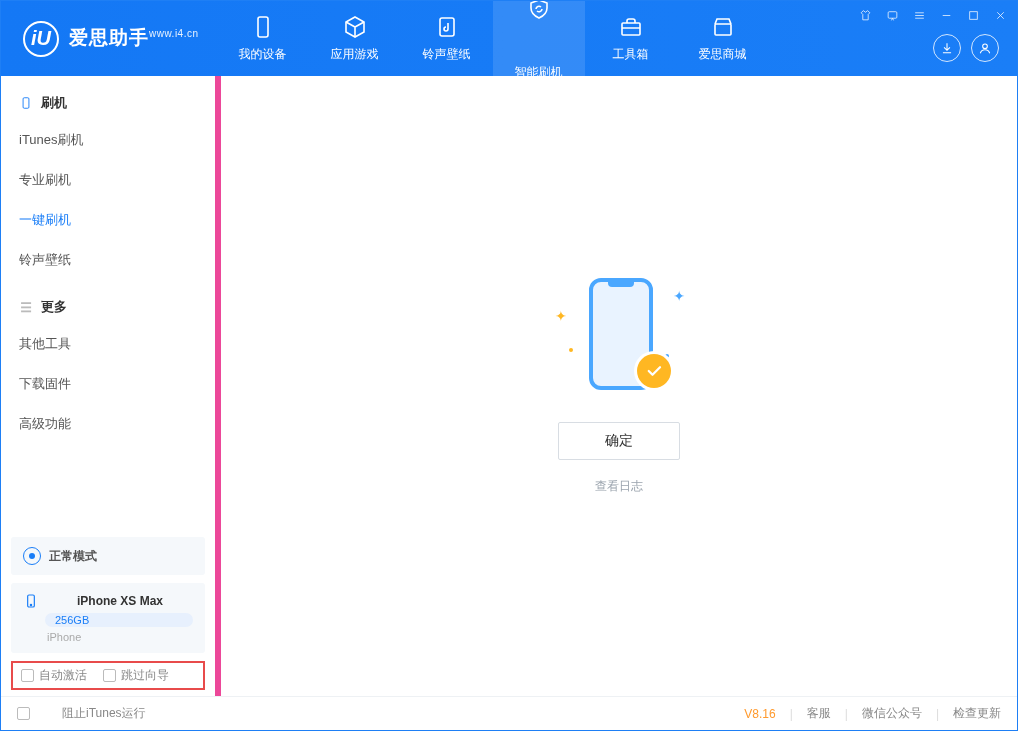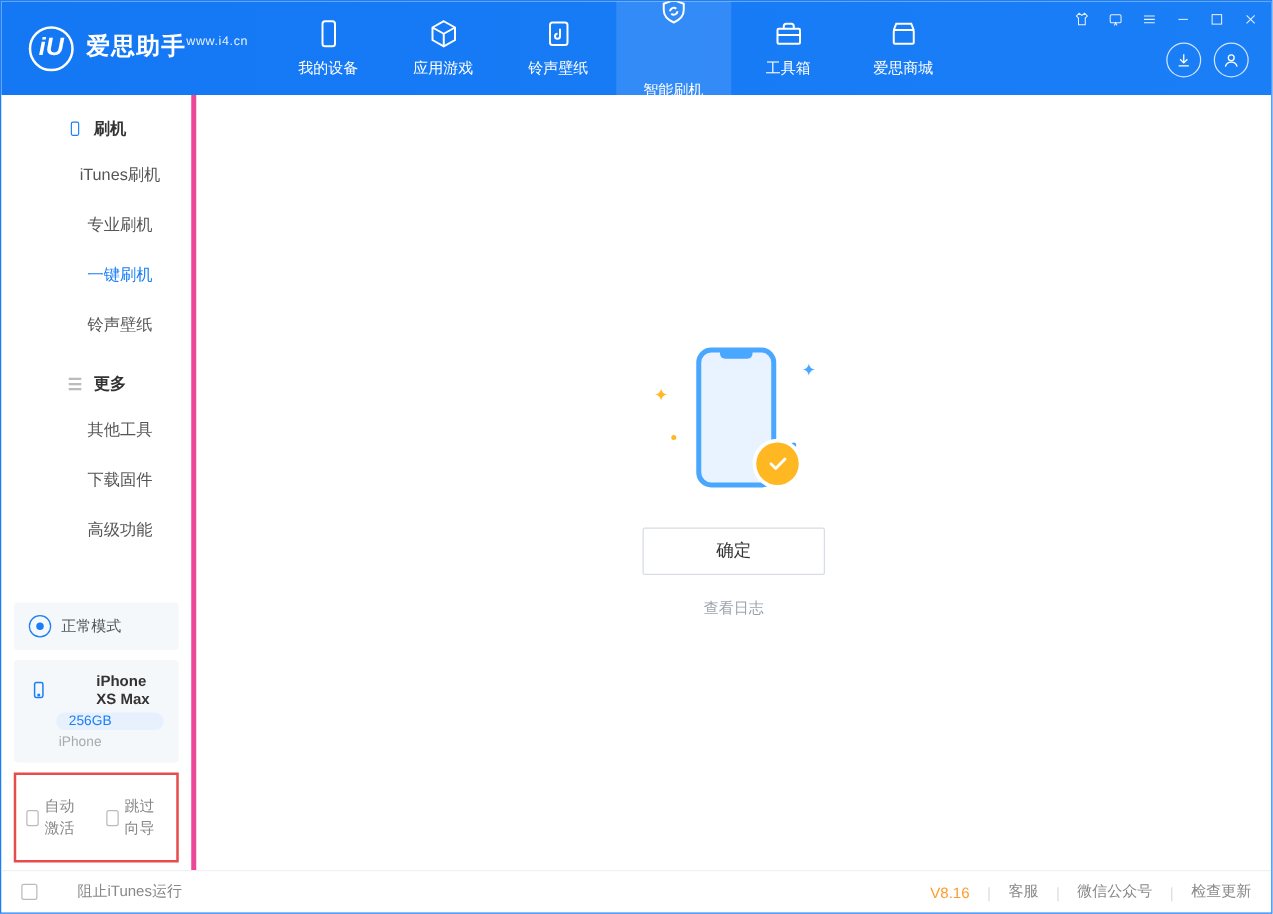--- a/index.html
+++ b/index.html
@@ -22,60 +22,60 @@
 .win-controls { position: absolute; right: 10px; top: 8px; display: flex; gap: 14px; align-items: center; }
 .win-controls span { cursor: pointer; font-size: 14px; opacity: .9; }
 .win-controls svg { width: 13px; height: 13px; stroke: #fff; fill: none; stroke-width: 1.5; }
 
 .right-round { position: absolute; right: 18px; bottom: 14px; display: flex; gap: 10px; }
 .round-btn { width: 28px; height: 28px; border: 1.5px solid rgba(255,255,255,0.8); border-radius: 50%; display: flex; align-items: center; justify-content: center; cursor: pointer; }
 .round-btn svg { width: 14px; height: 14px; stroke: #fff; fill: none; stroke-width: 1.8; }
 
 
 .body { flex: 1; display: flex; min-height: 0; }
-.sidebar { width: 156px; border-right: 4px solid #ec4899; display: flex; flex-direction: column; font-size: 13px; color: #333; align-items: center; }
+.sidebar { width: 220px; border-right: 6px solid #ec4899; display: flex; flex-direction: column; font-size: 13px; color: #333; }
 .side-section-head { display: flex; align-items: center; gap: 8px; padding: 18px 18px 8px; font-weight: 600; color: #333; }
 .side-head-icon { width: 14px; height: 14px; display: flex; align-items: center; justify-content: center; }
 .side-head-icon svg { stroke: #1a7ef7; fill: none; stroke-width: 1.6; }
-.side-item { padding: 11px 18px 11px 56px; cursor: pointer; color: #555; }
+.side-item { padding: 11px 18px 11px 18px; cursor: pointer; color: #555; }
 .side-item.active { color: #1a7ef7; }
 
 .side-bottom { margin-top: auto; }
-.status-card { margin: 0 10px 8px; background: #f5f8fb; border-radius: 3px; padding: 10px 12px; display: flex; align-items: center; gap: 8px; font-size: 12px; color: #555; }
+.status-card { margin: 0 10px 8px; background: #f5f8fb; border-radius: 3px; padding: 10px 12px; display: flex; align-items: center; gap: 8px; font-size: 12px; color: #555; font-weight: bold; }
 .status-dot { width: 18px; height: 18px; border: 1.5px solid #1a7ef7; border-radius: 50%; display: flex; align-items: center; justify-content: center; }
 .status-dot::after { content: ""; width: 6px; height: 6px; background: #1a7ef7; border-radius: 50%; }
 
 .device-card { margin: 0 10px 8px; background: #f5f8fb; border-radius: 3px; padding: 10px 12px; display: flex; flex-direction: column; gap: 4px; }
 .device-row1 { display: flex; align-items: center; gap: 8px; }
 .device-phone-icon { width: 16px; height: 16px; }
 .device-phone-icon svg { stroke: #1a7ef7; fill: none; stroke-width: 1.8; }
 .device-name { font-size: 12px; font-weight: 700; color: #333; padding-left: 30px; }
 .device-storage { display: inline-block; background: #e7f0fd; color: #1a7ef7; border-radius: 10px; padding: 1px 10px; font-size: 11px; margin-left: 22px; }
 .device-type { font-size: 11px; color: #aaa; margin-left: 24px; }
 
-.checkbox-row { border: 2px solid #e84b4b; margin: 0 10px 6px; padding: 17px 8px; display: flex; gap: 16px; font-size: 12px; color: #888; }
+.checkbox-row { border: 2px solid #e84b4b; margin: 0 10px 6px; padding: 4px 8px; display: flex; gap: 16px; font-size: 12px; color: #888; }
 .cb { display: flex; align-items: center; gap: 5px; cursor: pointer; }
 .cb-box { width: 13px; height: 13px; border: 1px solid #bbb; border-radius: 2px; }
 
 
 .main { flex: 1; display: flex; flex-direction: column; align-items: center; justify-content: center; position: relative; }
 .success-illustration { position: relative; width: 140px; height: 120px; margin-bottom: 24px; }
 .phone-shape { position: absolute; left: 40px; top: 0; width: 64px; height: 112px; border: 4px solid #4aa7ff; border-radius: 12px; background: #e9f3ff; }
 .phone-notch { position: absolute; top: -1px; left: 50%; transform: translateX(-50%); width: 26px; height: 6px; background: #4aa7ff; border-radius: 0 0 4px 4px; }
 .check-badge { position: absolute; right: 18px; bottom: 10px; width: 34px; height: 34px; background: #ffb722; border-radius: 50%; display: flex; align-items: center; justify-content: center; box-shadow: 0 0 0 3px #fff; }
 .check-badge svg { width: 18px; height: 18px; stroke: #fff; fill: none; stroke-width: 3; stroke-linecap: round; stroke-linejoin: round; }
 .spark { position: absolute; color: #ffb722; font-size: 14px; }
 .spark.s1 { left: 6px; top: 30px; }
 .spark.s2 { right: 4px; top: 10px; color: #4aa7ff; }
 .dot-deco { position: absolute; width: 4px; height: 4px; border-radius: 50%; }
 .dot-deco.d1 { left: 20px; top: 70px; background: #ffb722; }
 .dot-deco.d2 { right: 20px; bottom: 40px; background: #4aa7ff; }
 
 .success-msg { font-size: 18px; color: #333; margin-bottom: 28px; }
-.ok-btn { width: 146px; height: 38px; border: 1px solid #d8dde3; background: #fff; font-size: 14px; color: #333; cursor: pointer; border-radius: 2px; margin-bottom: 18px; }
+.ok-btn { width: 122px; height: 38px; border: 1px solid #d8dde3; background: #fff; font-size: 14px; color: #333; cursor: pointer; border-radius: 2px; margin-bottom: 18px; }
 .log-link { font-size: 12px; color: #9aa3ad; cursor: pointer; }
 
 
 .footer { height: 34px; border-top: 1px solid #eef1f4; display: flex; align-items: center; padding: 0 16px; font-size: 12px; color: #888; }
 .footer .cb { color: #888; gap: 32px; }
 .footer-right { margin-left: auto; display: flex; align-items: center; gap: 14px; justify-content: flex-end; }
 .footer-version { color: #ff9a2e; }
 .footer-sep { color: #ddd; }
 .footer-link { cursor: pointer; }
 </style>

